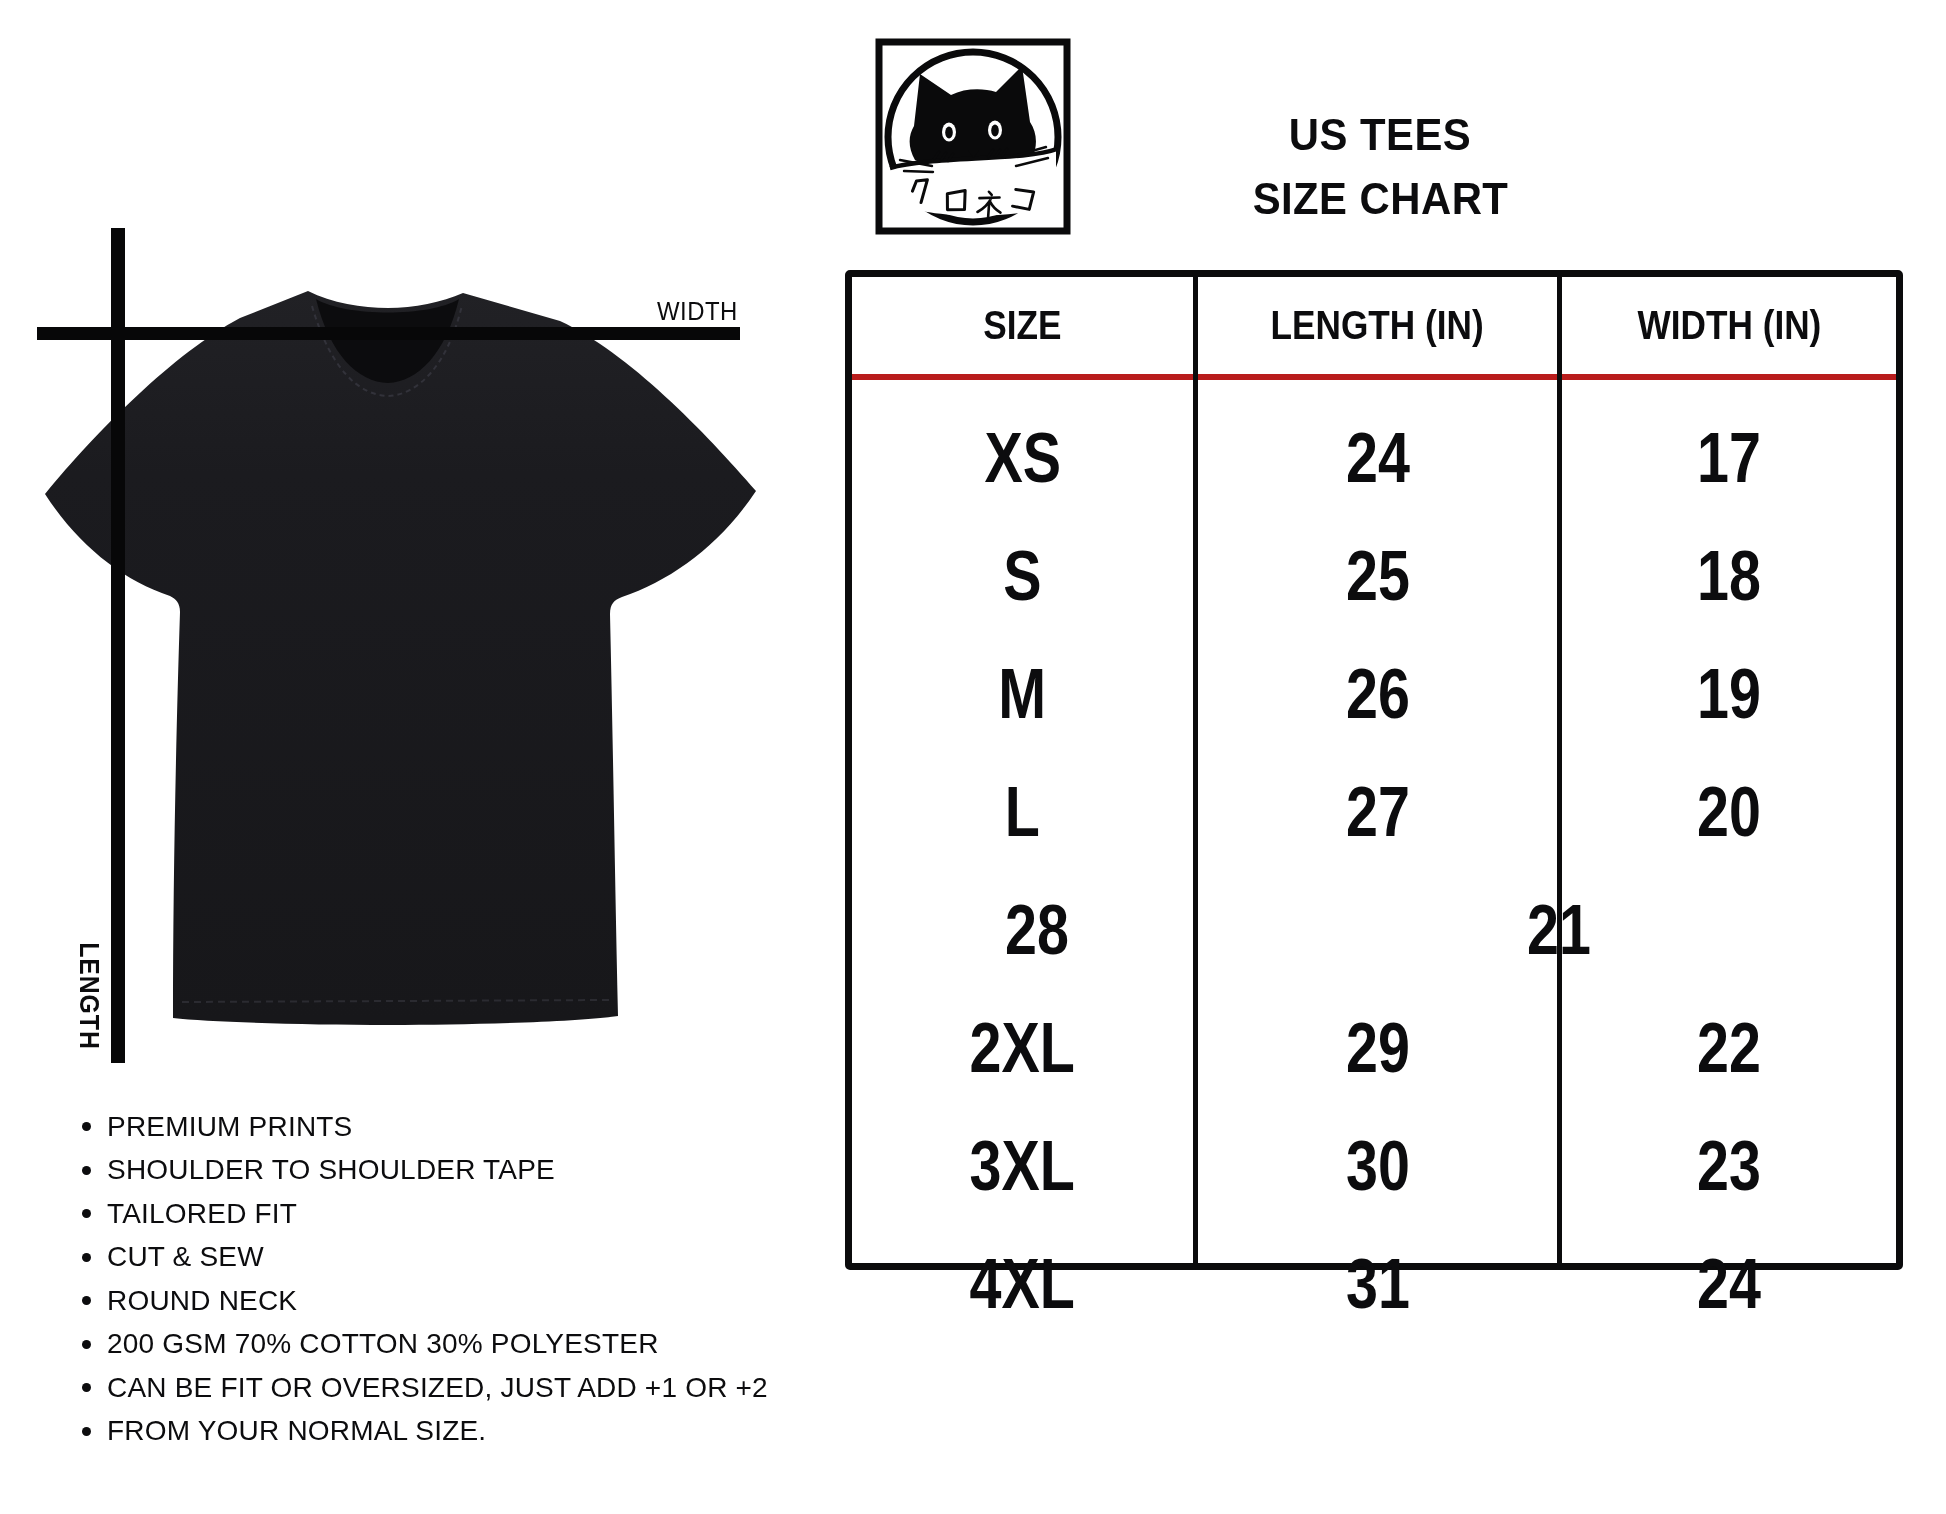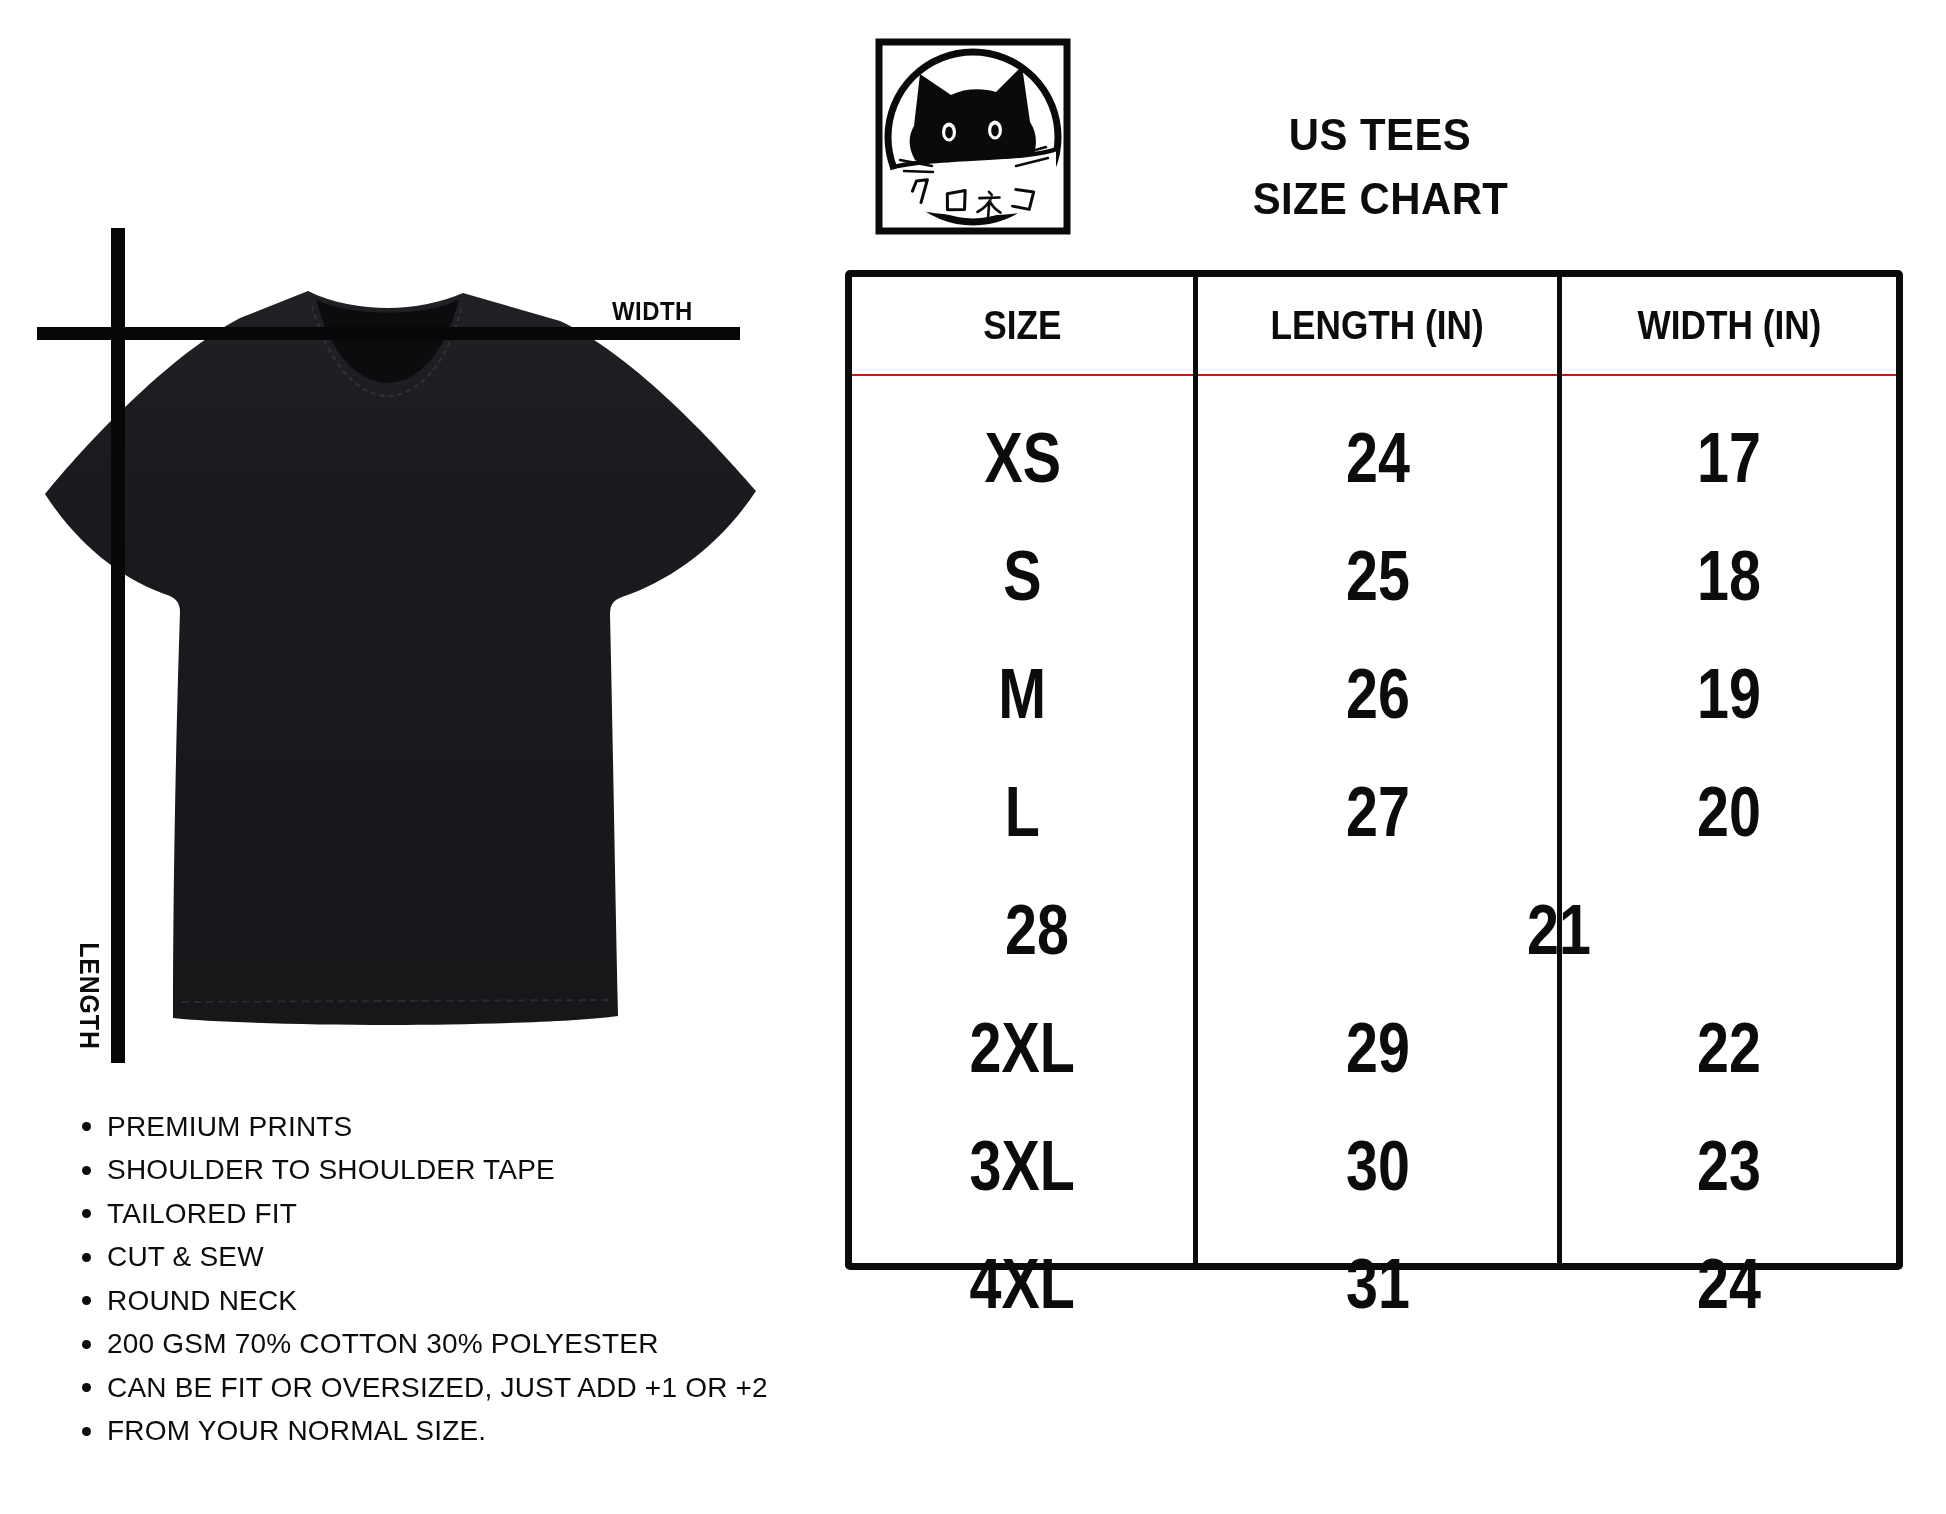--- a/index.html
+++ b/index.html
@@ -4,40 +4,40 @@
 <style>
   html,body{margin:0;padding:0;background:#fff;}
   .canvas{position:relative;width:1946px;height:1514px;background:#ffffff;overflow:hidden;
           font-family:"Liberation Sans",sans-serif;color:#0c0c0e;}
 
   
   .shirt-svg{position:absolute;left:0;top:0;z-index:1;}
   .measure{position:absolute;background:#070708;z-index:2;}
   .h-measure{left:37px;top:327px;width:703px;height:13px;}
   .v-measure{left:111px;top:228px;width:14px;height:835px;}
-  .width-label{position:absolute;left:560px;top:296px;width:178px;text-align:center;
-               font-size:26px;font-weight:700;letter-spacing:.5px;z-index:3;}
+  .width-label{position:absolute;left:560px;top:296px;width:178px;text-align:right;
+               font-size:26px;font-weight:400;letter-spacing:.5px;z-index:3;}
   .width-label span{display:inline-block;transform:scaleX(.92);transform-origin:right center;}
   .length-label{position:absolute;left:16px;top:981px;width:145px;height:30px;line-height:30px;
                 text-align:center;font-size:27px;font-weight:800;letter-spacing:1px;
                 transform:rotate(90deg);z-index:3;}
   .length-label span{display:inline-block;transform:scaleX(.92);}
 
   
   .logo-svg{position:absolute;left:875px;top:38px;}
   .page-title{position:absolute;left:1145px;top:103px;width:470px;text-align:center;
               font-size:45px;font-weight:800;line-height:64px;letter-spacing:.5px;}
   .page-title span{display:inline-block;transform:scaleX(.93);white-space:nowrap;}
 
   
   .size-table{position:absolute;left:845px;top:270px;width:1058px;height:1000px;
               border:7px solid #0b0b0c;border-radius:5px;box-sizing:border-box;}
   .v-div{position:absolute;top:0;bottom:0;width:5px;background:#0b0b0c;}
   .v-div.d1{left:341px;} .v-div.d2{left:705px;}
-  .t-header{display:flex;height:97px;border-bottom:2px solid #b91c1c;}
+  .t-header{display:flex;height:97px;border-bottom:6px solid #b91c1c;}
   .t-body{position:absolute;top:103px;left:0;right:0;bottom:0;display:flex;flex-direction:column;}
   .t-row{flex:1;display:flex;}
   .c1{width:341px;} .c2{width:369px;} .c3{flex:1;}
   .t-cell,.t-hcell{display:flex;align-items:center;justify-content:center;box-sizing:border-box;}
   .t-hcell{font-size:40px;font-weight:800;}
   .t-hcell span{display:inline-block;transform:scaleX(.88);white-space:nowrap;}
   .t-cell{font-size:70px;font-weight:800;margin-top:38px;}
   .t-cell span{display:inline-block;transform:scaleX(.82);}
 
   

